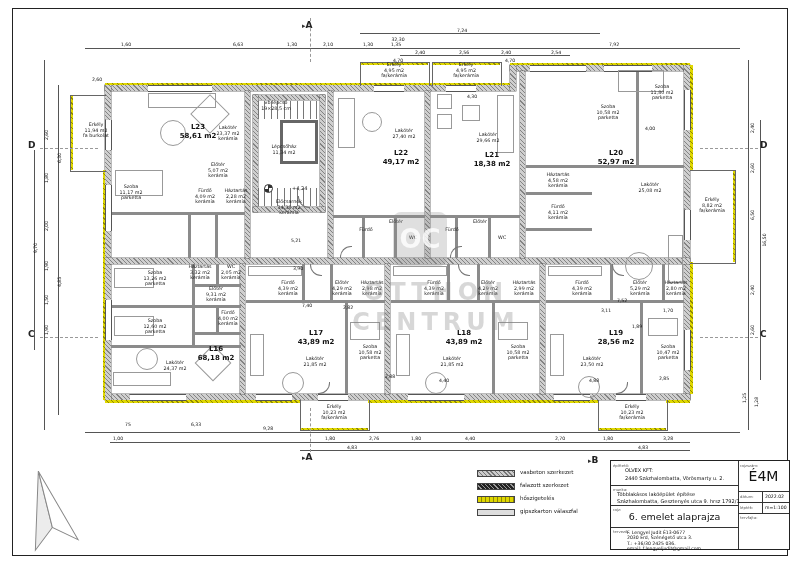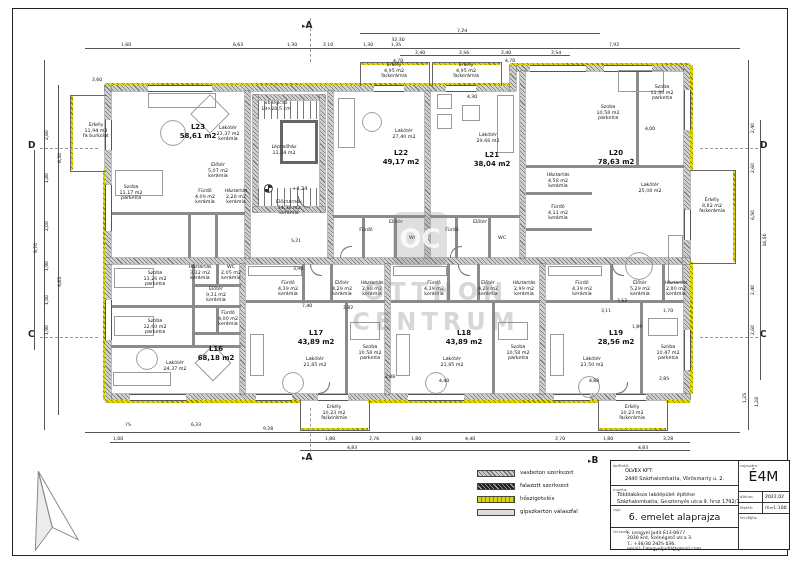--- a/index.html
+++ b/index.html
@@ -512,25 +512,25 @@
   <div class="apt" style="left:198px;top:132px">
     <div>L23</div>
       <div>58,61 m2</div>
     </div>
   <div class="apt" style="left:401px;top:158px">
     <div>L22</div>
       <div>49,17 m2</div>
     </div>
   <div class="apt" style="left:492px;top:160px">
     <div>L21</div>
-      <div>38,04 m2</div>
+      <div>18,38 m2</div>
     </div>
   <div class="apt" style="left:616px;top:158px">
     <div>L20</div>
-      <div>78,63 m2</div>
+      <div>52,97 m2</div>
     </div>
   <div class="apt" style="left:216px;top:354px">
     <div>L16</div>
       <div>68,18 m2</div>
     </div>
   <div class="apt" style="left:316px;top:338px">
     <div>L17</div>
       <div>43,89 m2</div>
     </div>
   <div class="apt" style="left:464px;top:338px">

